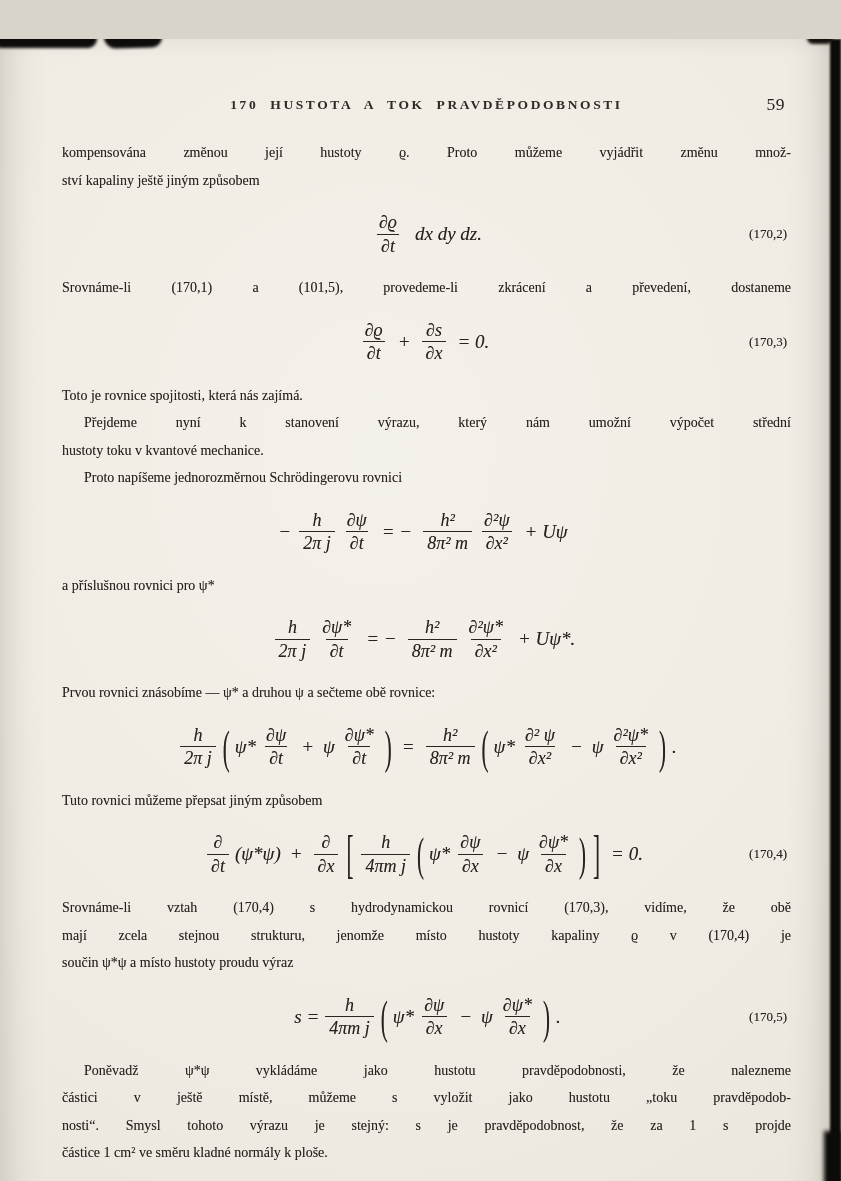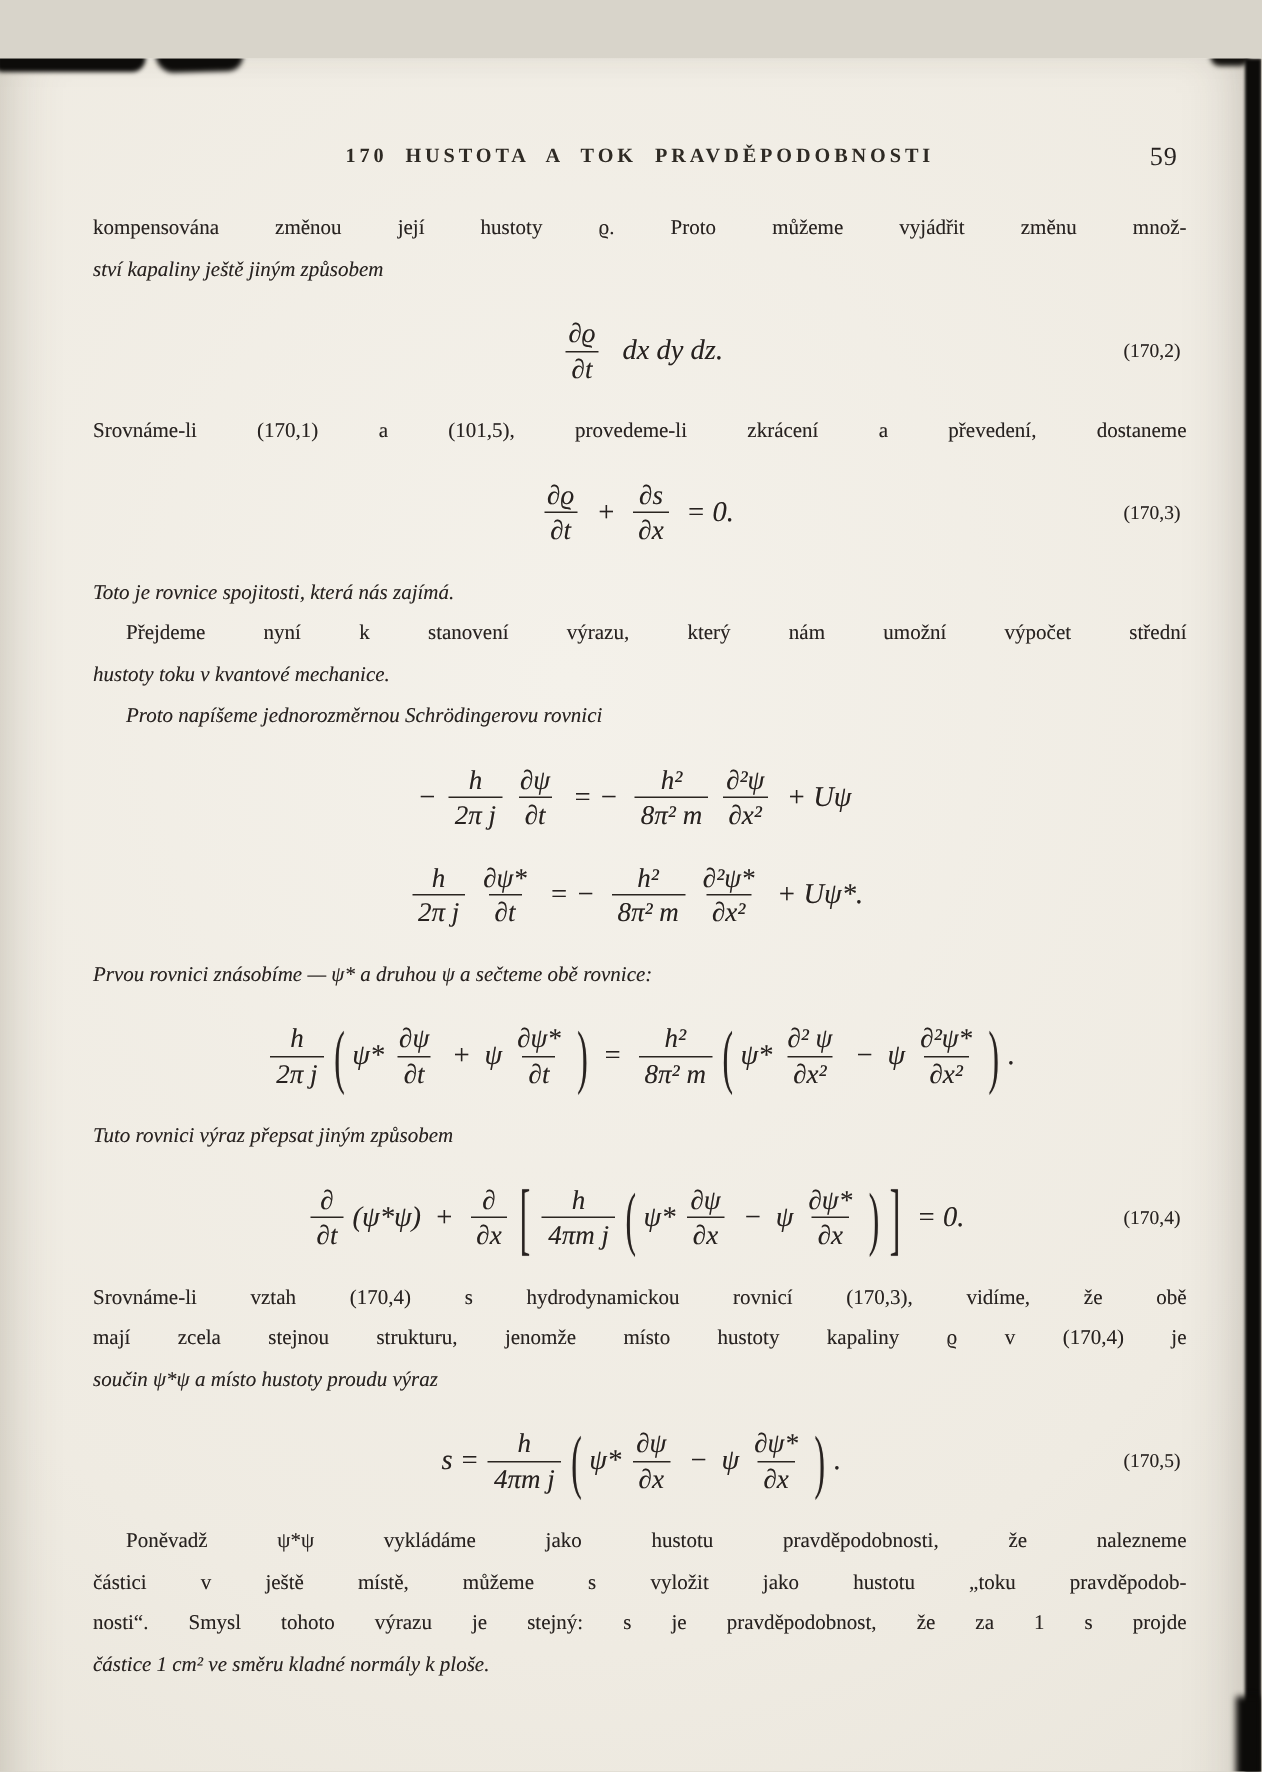--- a/index.html
+++ b/index.html
@@ -20,21 +20,21 @@
   .header { position:relative; height:20px; margin-bottom:24px; text-align:center; }
   .header .title {
     font-weight:bold; font-size:13.5px; letter-spacing:2.6px; word-spacing:6px; color:#2e2a24;
   }
   .header .pnum {
     position:absolute; right:6px; top:-1px; font-size:17.5px; letter-spacing:0.5px; font-weight:normal;text-align:right;
   }
 
   .para { font-size:14px; line-height:27.5px; text-shadow:0 0 0.4px rgba(40,32,26,0.35); }
   .line { text-align:justify; text-align-last:justify; }
-  .line.last { text-align-last:left;font-style:italic; }
+  .line.last { text-align-last:left; }
   .line.indent { text-indent:22px; }
 
   .equation {
     position:relative; display:flex; justify-content:center; align-items:center;
     font-style:italic; font-size:19px; margin:15px 0; min-height:50px;
     text-shadow:0 0 0.4px rgba(40,32,26,0.35);
   }
   .eq-number { position:absolute; right:4px; top:50%; transform:translateY(-50%); font-style:normal; font-size:13px; }
   .frac { display:inline-flex; flex-direction:column; align-items:center; margin:0 4px; font-size:18px; line-height:1.12; }
   .frac .num, .frac .den { display:block; padding:1px 4px; white-space:nowrap; }
@@ -125,20 +125,23 @@
           <span class="num">h²</span>
           <span class="den">8π² m</span>
         </span>
       <span class="frac">
           <span class="num">∂²ψ</span>
           <span class="den">∂x²</span>
         </span>
       <span class="op">+ Uψ</span>
     </div>
 
+    <div class="para">
+      <div class="line last">a příslušnou rovnici pro ψ*</div>
+    </div>
 
     <div class="equation">
       <span class="frac">
           <span class="num">h</span>
           <span class="den">2π j</span>
         </span>
       <span class="frac">
           <span class="num">∂ψ*</span>
           <span class="den">∂t</span>
         </span>
@@ -191,21 +194,21 @@
       <span class="vr">ψ</span>
       <span class="frac">
           <span class="num">∂²ψ*</span>
           <span class="den">∂x²</span>
         </span>
       <span class="bp">)</span>
       <span class="endp">.</span>
     </div>
 
     <div class="para">
-      <div class="line last">Tuto rovnici výraz přepsat jiným způsobem</div>
+      <div class="line last">Tuto rovnici můžeme přepsat jiným způsobem</div>
     </div>
 
     <div class="equation">
       <span class="frac">
           <span class="num">∂</span>
           <span class="den">∂t</span>
         </span>
       <span class="vr">(ψ*ψ)</span>
       <span class="op">+</span>
       <span class="frac">

